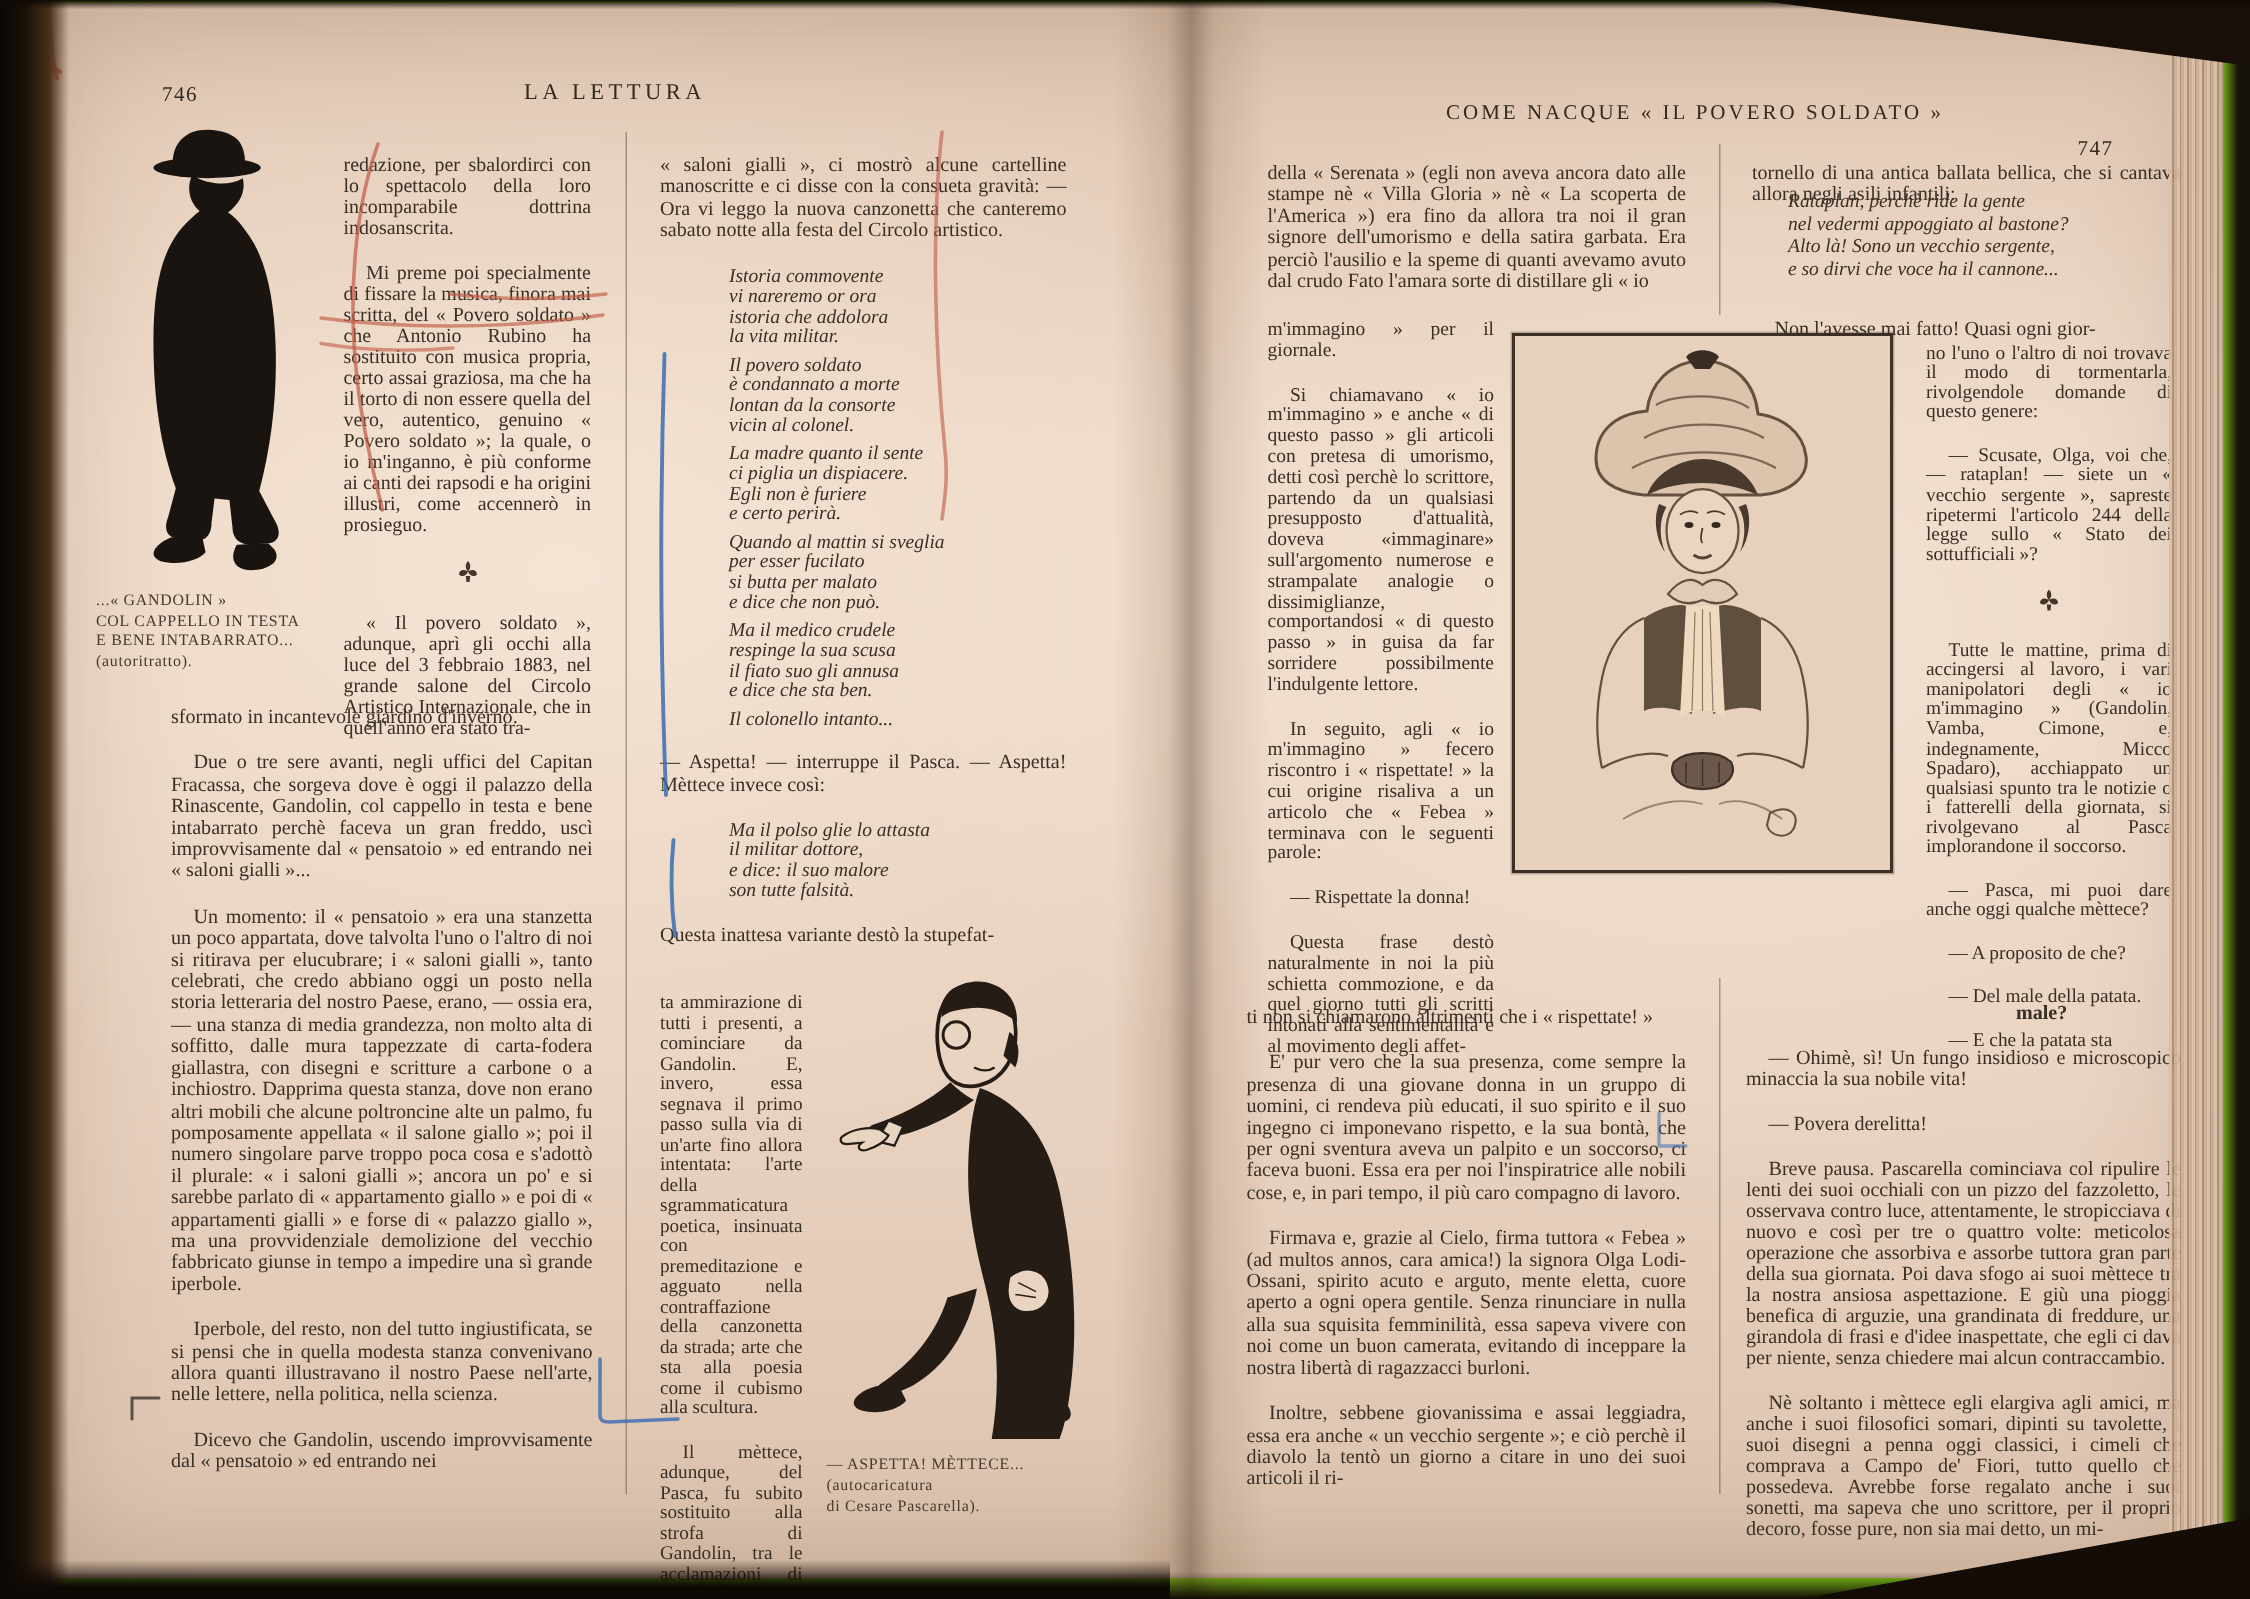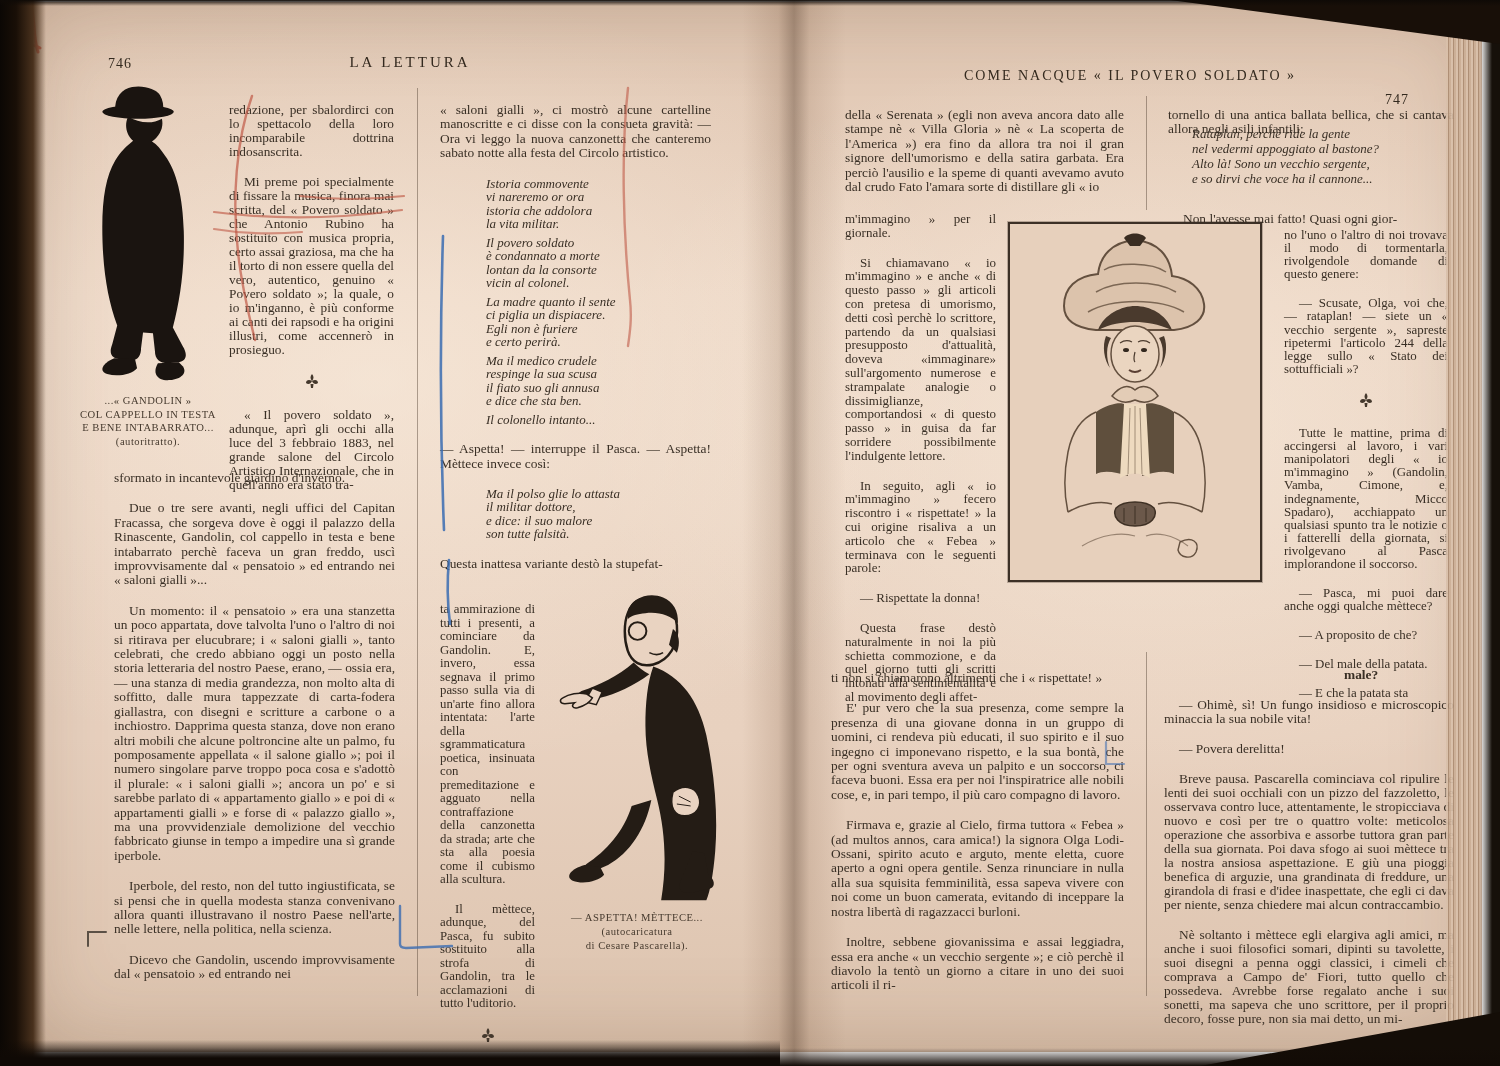--- a/index.html
+++ b/index.html
@@ -1,16 +1,16 @@
 <!DOCTYPE html>
 <html><head>
 <meta charset="utf-8">
 <style>
   html,body{margin:0;padding:0;background:#140d08;}
-  .scene{position:relative;width:1500px;height:1066px;overflow:hidden;background:#ffffff;
+  .scene{position:relative;width:1500px;height:1066px;overflow:hidden;background:#84cc16;
          font-family:"Liberation Serif","DejaVu Serif",serif;}
   .paper{position:absolute;left:26px;top:2px;right:18px;bottom:14px;
     background:
       radial-gradient(ellipse 58% 52% at 24% 36%, rgba(253,242,228,.55), rgba(253,242,228,0) 72%),
       radial-gradient(ellipse 54% 50% at 77% 40%, rgba(253,243,229,.5), rgba(253,243,229,0) 72%),
       linear-gradient(180deg,#e0c7b3,#ead3c1 28%,#e8d1bf 70%,#dcc3ae);
     box-shadow:inset 0 0 90px rgba(96,64,40,.28);}
   .gutter{position:absolute;left:742px;top:0;width:104px;height:100%;
     background:linear-gradient(90deg,rgba(120,84,58,0),rgba(120,84,58,.18) 35%,rgba(72,46,28,.38) 50%,rgba(120,84,58,.16) 65%,rgba(120,84,58,0));}
   .edge-left{position:absolute;left:0;top:0;width:46px;height:100%;
@@ -25,21 +25,21 @@
   .top-strip{position:absolute;left:0;top:0;width:100%;height:6px;background:linear-gradient(180deg,#0f0a06,rgba(15,10,6,0));}
   .bottom-strip{position:absolute;left:0;bottom:0;width:100%;height:18px;background:linear-gradient(0deg,#120b06,rgba(18,11,6,0));}
   .bottom-left{position:absolute;left:0;bottom:0;width:780px;height:26px;background:linear-gradient(0deg,#0f0905 30%,rgba(15,9,5,0));}
 
   .t{position:absolute;color:#392f25;text-align:justify;font-size:13.4px;line-height:14.4px;}
   .t p{margin:16px;text-indent:15px;}
   .t p.noind{text-indent:0;}
   .rule{position:absolute;width:1px;background:rgba(70,52,38,.42);}
   .hdr{position:absolute;color:#33291e;font-size:15px;letter-spacing:3px;text-align:center;}
   .pnum{position:absolute;color:#33291e;font-size:14px;letter-spacing:1px;}
-  .cap{position:absolute;color:#463a2e;font-size:10.6px;line-height:13.6px;text-align:center;letter-spacing:.5px;white-space:pre-line;}
+  .cap{position:absolute;color:#463a2e;font-size:10.6px;line-height:13.6px;letter-spacing:.5px;white-space:pre-line;}
   .verse{font-style:italic;text-align:left;}
   .verse p{text-indent:0;margin:0 0 5px 0;white-space:pre-line;}
   .orn{text-align:center;margin:4px 0 5px 0;text-indent:0;}
   .flowrow{display:flex;align-items:flex-start;margin-top:4px;}
   .flowrow .narrowcell{width:152px;font-size:12.8px;line-height:13.5px;}
   .flowrow .artcell{flex:1;position:relative;}
   .frame{position:absolute;border:2px solid #3c3026;background:#e7d0bc;box-shadow:0 0 0 1px rgba(60,48,38,.3);}
   svg{display:block;}
   .marks{position:absolute;left:0;top:0;pointer-events:none;}
 </style>
@@ -97,20 +97,24 @@
 istoria che addolora
 la vita militar.</p>
       <p class="stanza">Il povero soldato
 è condannato a morte
 lontan da la consorte
 vicin al colonel.</p>
       <p class="stanza">La madre quanto il sente
 ci piglia un dispiacere.
 Egli non è furiere
 e certo perirà.</p>
+      <p class="stanza">Quando al mattin si sveglia
+per esser fucilato
+si butta per malato
+e dice che non può.</p>
       <p class="stanza">Ma il medico crudele
 respinge la sua scusa
 il fiato suo gli annusa
 e dice che sta ben.</p>
       <p class="stanza">Il colonello intanto...</p>
     </div>
     <p class="noind">— Aspetta! — interruppe il Pasca. — Aspetta! Mèttece invece così:</p>
     <div class="verse" style="margin:4px 0 2px 62px;font-size:13px;line-height:13.5px;">
       <p class="stanza">Ma il polso glie lo attasta
 il militar dottore,

